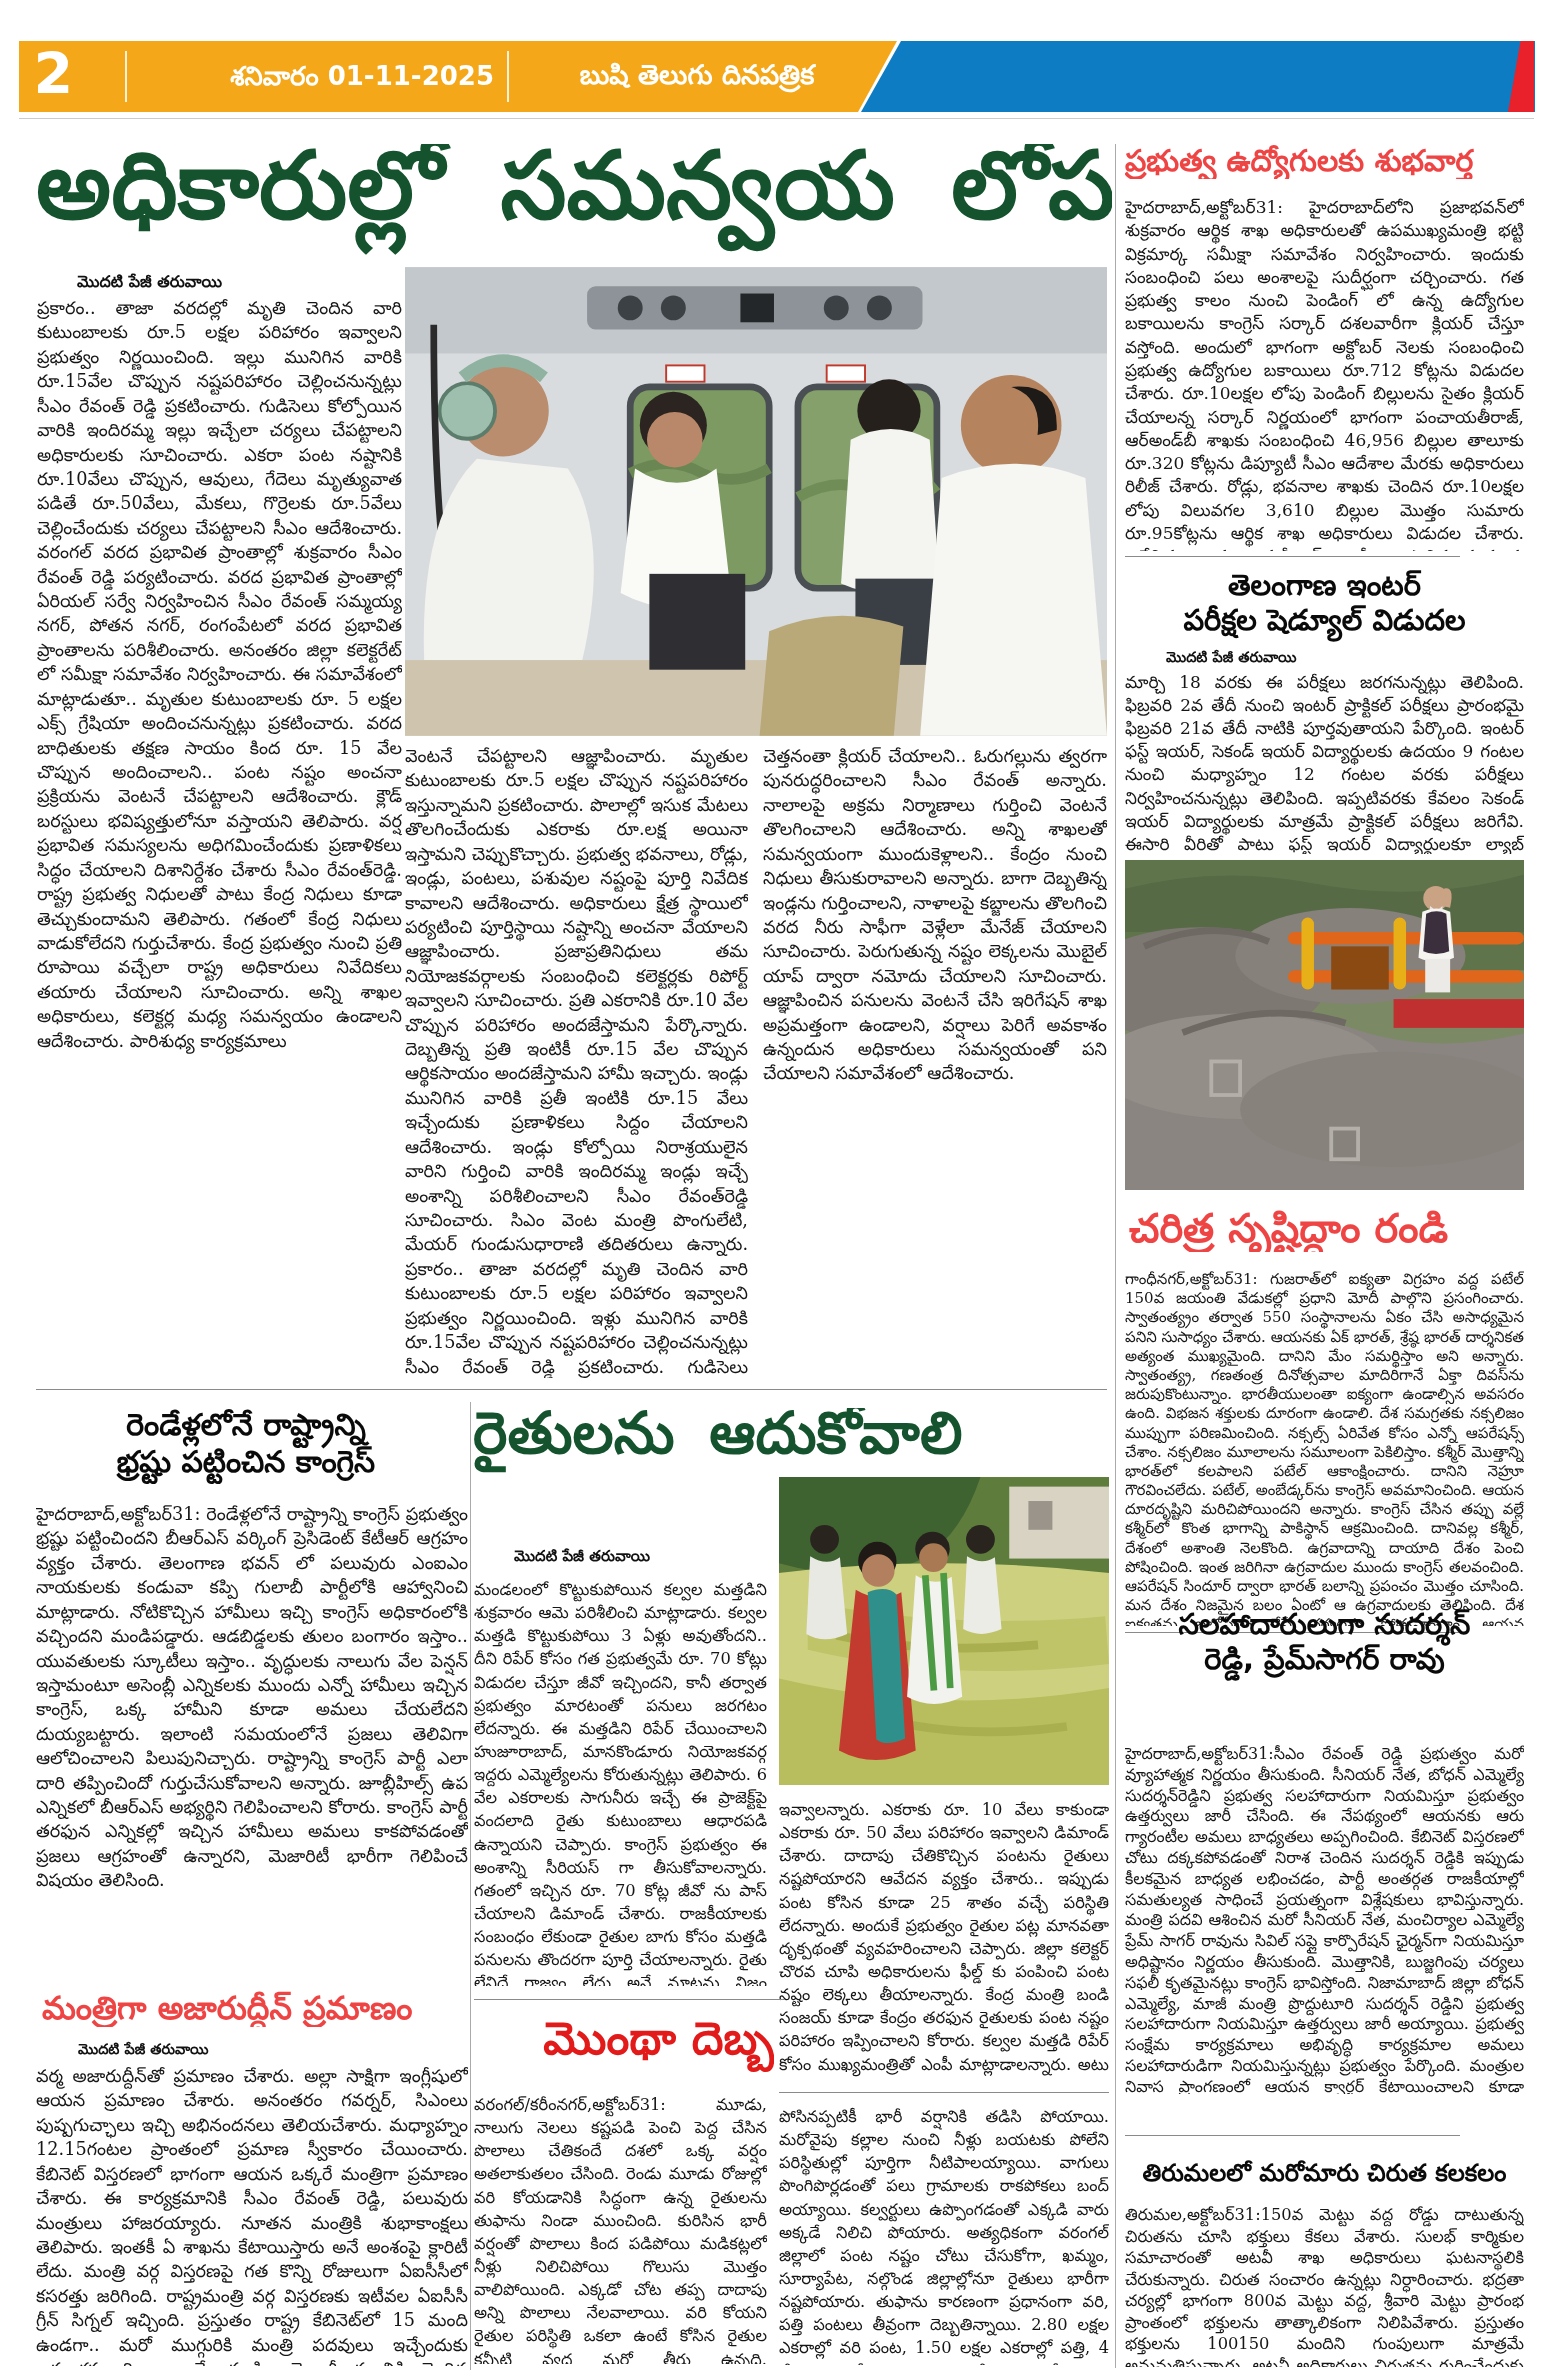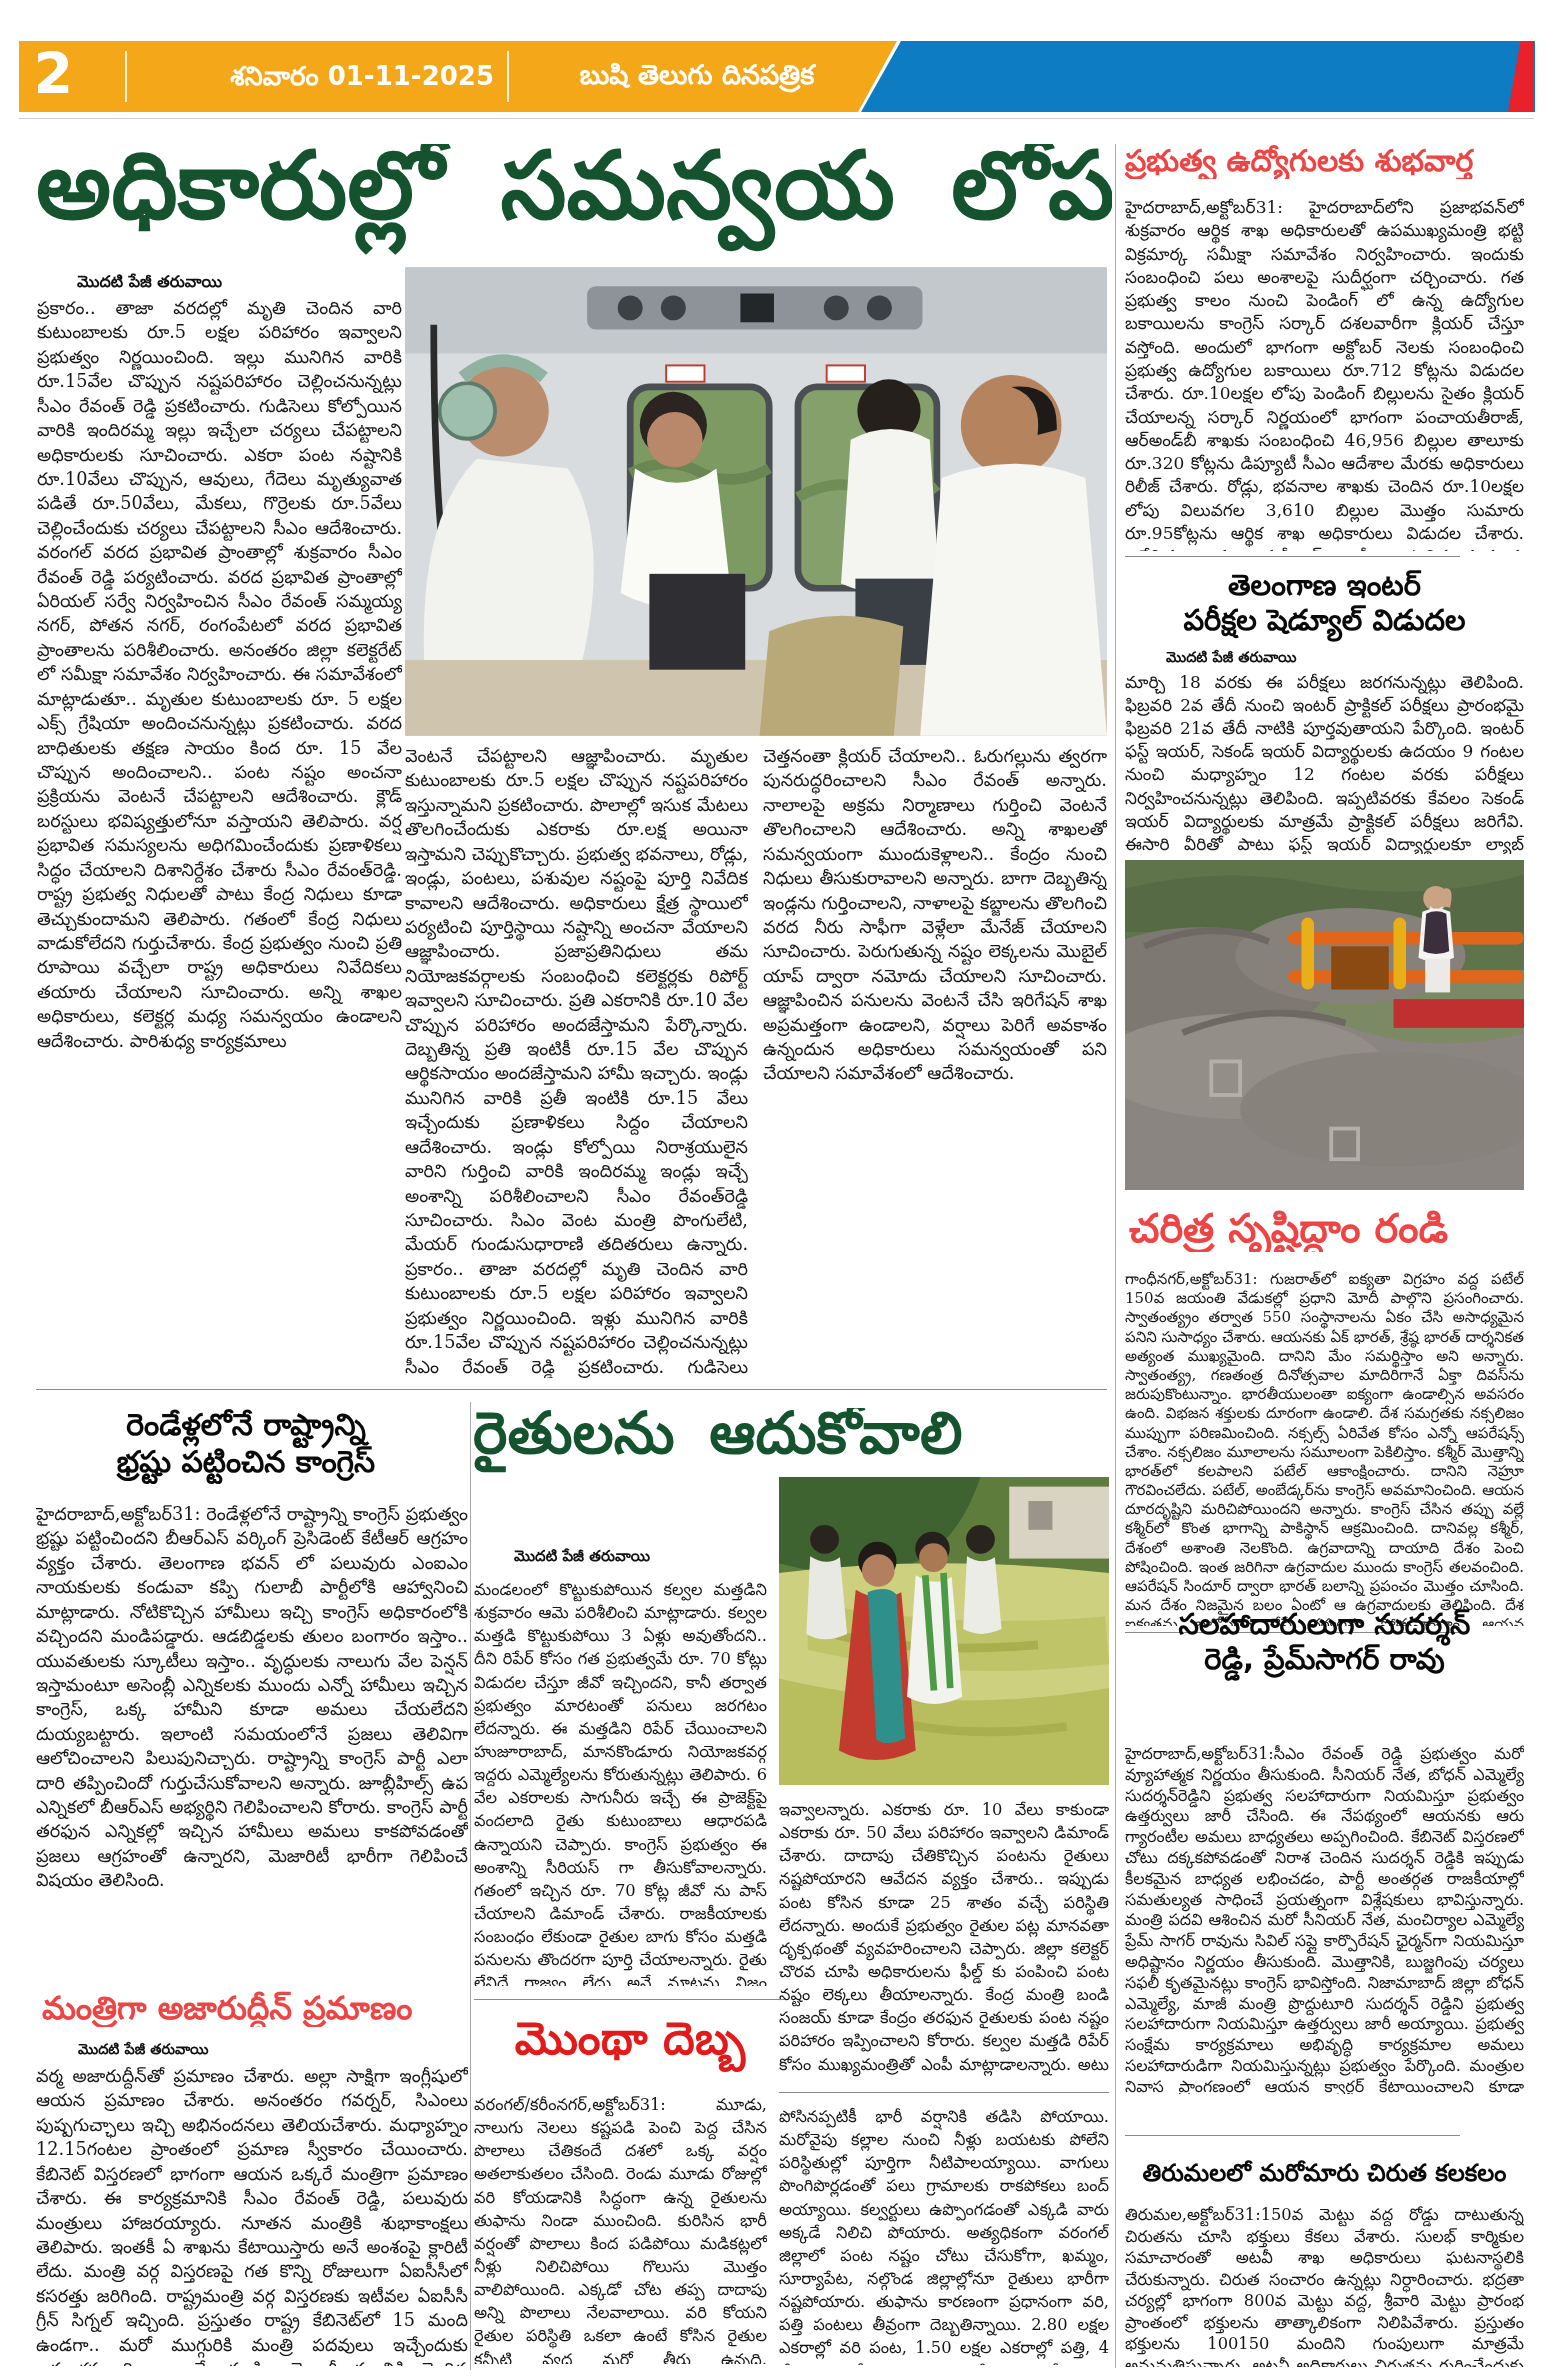--- a/index.html
+++ b/index.html
@@ -23,21 +23,21 @@
   .hairline{position:absolute;background:#cccccc;}
   .rule{position:absolute;background:#8a8a8a;}
   .vrule{position:absolute;background:#aaaaaa;}
   
   .h-main{position:absolute;font-weight:bold;color:#14532d;white-space:nowrap;overflow:hidden;line-height:1.05;font-family:Liberation Mono, monospace;}
   .h-sub{position:absolute;font-weight:bold;color:#0a0a0a;line-height:1.22;text-align:center;overflow:hidden;}
   .h-left{position:absolute;font-weight:bold;color:#ef4444;line-height:1.2;overflow:hidden;white-space:nowrap;}
   .lbl{position:absolute;font-weight:bold;font-size:16px;color:#111;white-space:nowrap;margin-left:40px;}
   .tx{position:absolute;text-align:justify;overflow:hidden;color:#161616;
       font-family:"DejaVu Serif","Liberation Serif",serif;}
-  .red{color:#E21A1A;}
+  .red{color:#E21A1A;text-align:right;}
   svg{display:block;}
 </style>
 </head>
 <body>
 
 <div class="page">
 
   <div class="banner">
     <div class="banner-orange"></div>
     <div class="banner-blue"></div>

